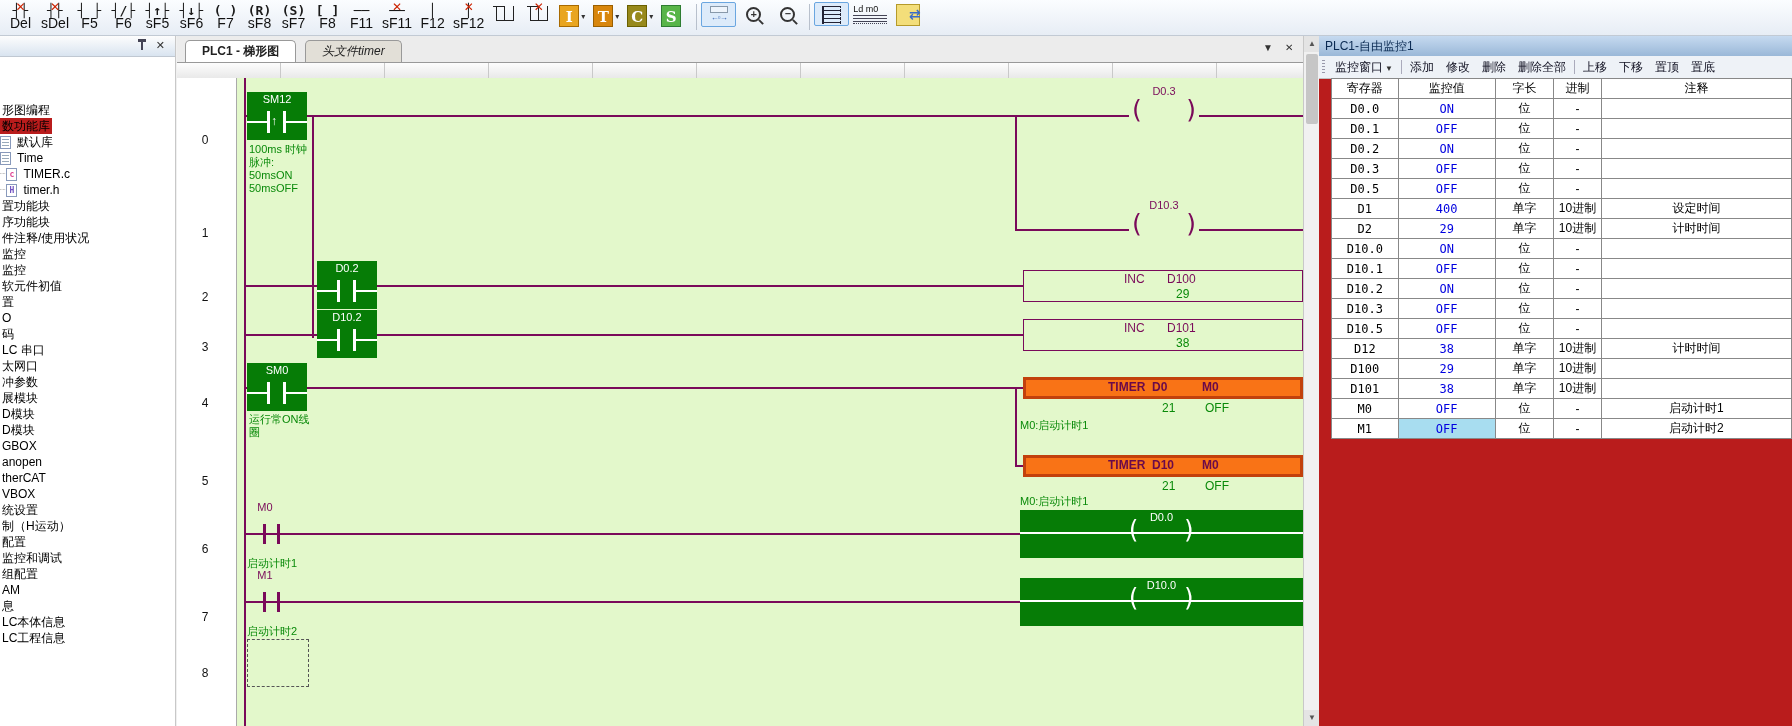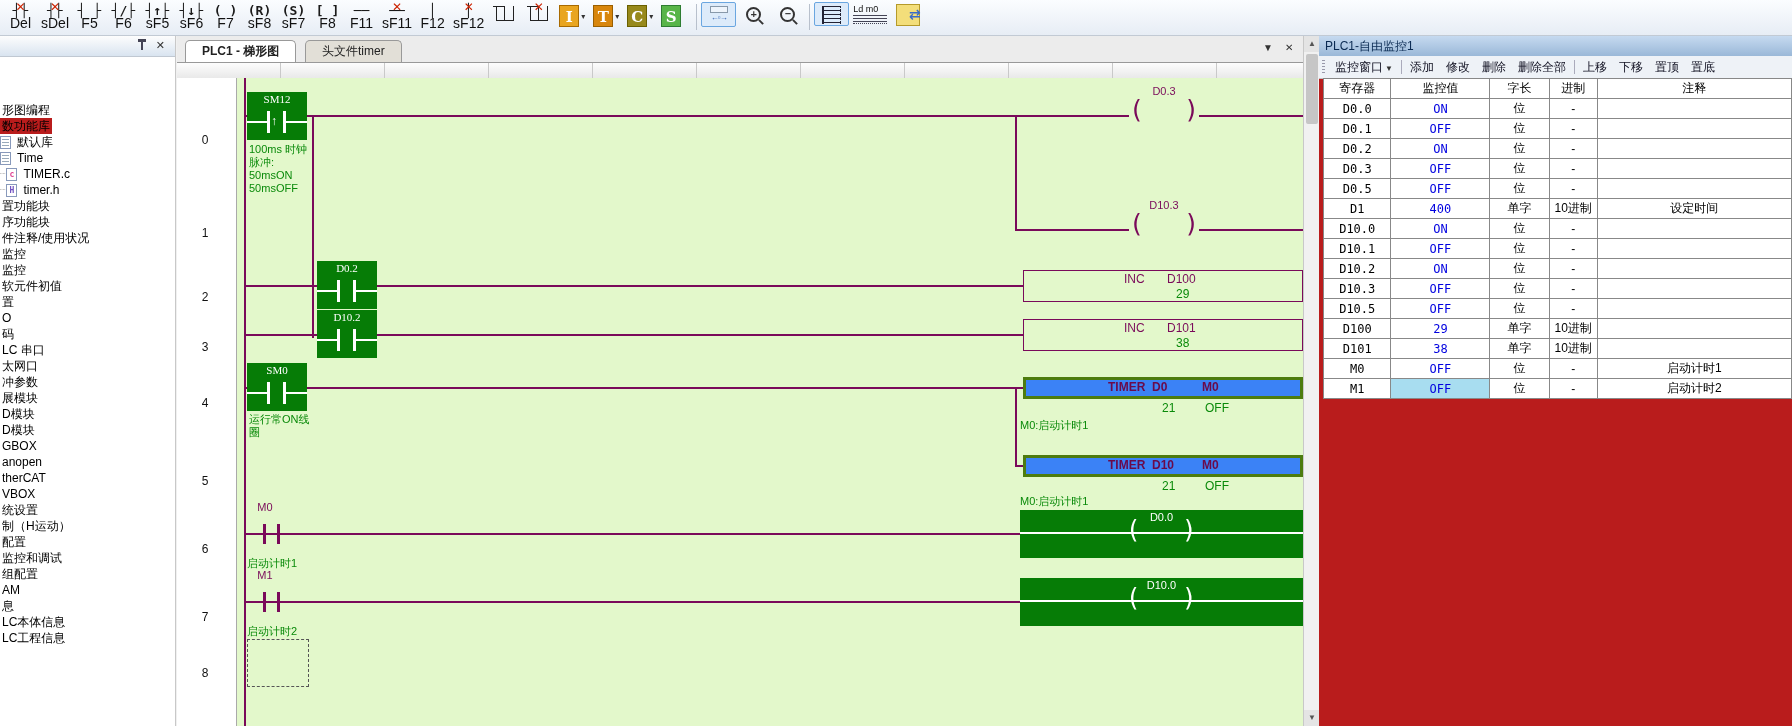--- a/index.html
+++ b/index.html
@@ -72,40 +72,40 @@
   #numcol{position:absolute;left:0;top:15px;width:59px;height:649px;background:#fff;border-right:1px solid #aaa;}
   .rnum{position:absolute;left:0;width:56px;text-align:center;font-size:12px;color:#111;}
   #field{position:absolute;left:60px;top:15px;width:1066px;height:649px;background:#e3f8cb;}
 
   .wire{position:absolute;height:2px;background:#7a0a5a;}
   .vwire{position:absolute;width:2px;background:#7a0a5a;}
   .llabel{position:absolute;font-size:11px;color:#7a0a5a;}
   .lcmt{position:absolute;font-size:11px;line-height:13px;color:#0a8a0a;white-space:nowrap;}
 
   .gcell{position:absolute;width:60px;height:48px;background:#067c06;}
-  .gcell .glab{position:absolute;left:0;top:1px;width:100%;text-align:center;font-size:11px;color:#fff;font-family:Liberation Serif, serif;}
+  .gcell .glab{position:absolute;left:0;top:1px;width:100%;text-align:center;font-size:11px;color:#fff;}
   .gcell .bar{position:absolute;top:19px;width:3px;height:22px;background:#fff;}
   .gcell .b1{left:20px;} .gcell .b2{left:36px;}
   .gcell .ws{position:absolute;top:29px;height:2px;background:#fff;}
   .gcell .wl{left:0;width:20px;} .gcell .wr{left:39px;width:21px;}
   .gcell .arr{position:absolute;left:24px;top:22px;font-size:12px;line-height:14px;color:#fff;font-weight:bold;}
 
   .pbar{position:absolute;width:3px;height:20px;background:#7a0a5a;}
 
   .coil{position:absolute;width:70px;}
   .coil .clab{display:block;width:100%;text-align:center;font-size:11px;color:#7a0a5a;height:16px;}
   .coil .cp{position:absolute;top:12px;font-family:"DejaVu Sans Mono",monospace;font-size:25px;line-height:26px;color:#7a0a5a;}
   .coil .cpl{left:0;} .coil .cpr{right:0;}
 
   .incbox{position:absolute;left:846px;width:280px;height:32px;border:1px solid #7a0a5a;box-sizing:border-box;}
   .incbox span{position:absolute;font-size:12px;color:#7a0a5a;}
   .incbox .iop{left:100px;top:1px;text-align:center;} .incbox .iarg{left:143px;top:1px;}
   .incbox .ival{left:152px;top:16px;color:#0a8a0a;}
 
-  .tbox{position:absolute;left:846px;width:280px;height:22px;background:#3b82f6;border:3px solid #4d7c0f;box-sizing:border-box;}
+  .tbox{position:absolute;left:846px;width:280px;height:22px;background:#f97316;border:3px solid #c2410c;box-sizing:border-box;}
   .tbox span{position:absolute;top:0;font-size:12px;color:#6a0a4a;font-weight:bold;}
   .tbox .top{left:82px;} .tbox .ta1{left:126px;} .tbox .ta2{left:176px;}
   .tval{position:absolute;font-size:12px;color:#0a8a0a;}
 
   .gcoil{position:absolute;left:843px;width:283px;height:48px;background:#067c06;}
   .gcoil .glab{position:absolute;left:0;top:1px;width:100%;text-align:center;font-size:11px;color:#fff;}
   .gcoil .gw{position:absolute;left:0;top:22px;width:100%;height:2px;background:#fff;}
   .gcoil .cp{position:absolute;top:7px;font-family:"DejaVu Sans Mono",monospace;font-size:24px;line-height:26px;color:#fff;}
   .gcoil .cpl{left:106px;} .gcoil .cpr{left:162px;}
 
@@ -119,21 +119,21 @@
   
   #rpanel{position:absolute;left:1319px;top:36px;width:473px;height:690px;background:#b91c1c;}
   #rptitle{position:absolute;left:0;top:0;width:473px;height:20px;
     background:linear-gradient(#c6daf0,#9ab8d8);color:#0a2a52;font-size:12px;line-height:20px;padding-left:6px;box-sizing:border-box;}
   #rptools{position:absolute;left:0;top:20px;width:473px;height:22px;background:#eef2f7;border-bottom:1px solid #c0c0c0;
     display:flex;align-items:center;font-size:12px;color:#112;}
   .grip{width:3px;height:14px;margin:0 4px 0 3px;background:repeating-linear-gradient(180deg,#99a 0 1px,transparent 1px 3px);}
   .rtb{padding:0 6px;white-space:nowrap;}
   .rsep{width:1px;height:14px;background:#aab;margin:0 2px;}
   .rarrow{font-size:8px;color:#333;margin-left:2px;}
-  #mtable{position:absolute;left:4px;top:42px;border-collapse:collapse;background:#fff;}
+  #mtable{position:absolute;left:12px;top:42px;border-collapse:collapse;background:#fff;}
   #mtable td,#mtable th{border:1px solid #888;height:20px;padding:0 2px;font-size:12px;font-weight:normal;
     text-align:center;box-sizing:border-box;overflow:hidden;white-space:nowrap;}
   #mtable th{background:#fff;color:#000;}
   .reg{font-family:"DejaVu Sans Mono",monospace;font-size:12px;}
   .val{font-family:"DejaVu Sans Mono",monospace;font-size:12px;font-weight:bold;color:#0000e0;}
   td.selcell{background:#a8ddf0;}
 </style>
 </head>
 <body>
 
@@ -364,21 +364,21 @@
           <span class="tt">LC本体信息</span>
         </div>
         <div class="titem2">
           <span class="tt">LC工程信息</span>
         </div>
       </div>
   </div>
 
   <div id="tabbar">
     <div class="tab active" style="left:8px;"><span>PLC1 - 梯形图</span></div>
-    <div class="tab" style="left:128px;"><span>头文件timer</span></div>
+    <div class="tab" style="left:128px;font-style:italic;"><span>头文件timer</span></div>
     <span class="tabctl" style="left:1086px;">▼</span>
     <span class="tabctl" style="left:1108px;">✕</span>
   </div>
 
   <div id="canvas">
     <div id="ruler"></div>
     <div id="numcol">
         <div class="rnum" style="top: 55px;">0</div>
         <div class="rnum" style="top: 148px;">1</div>
         <div class="rnum" style="top: 212px;">2</div>
@@ -597,20 +597,27 @@
             <td></td>
           </tr>
           <tr>
             <td class="reg">D1</td>
             <td class="val">400</td>
             <td>单字</td>
             <td>10进制</td>
             <td>设定时间</td>
           </tr>
           <tr>
+            <td class="reg">D2</td>
+            <td class="val">29</td>
+            <td>单字</td>
+            <td>10进制</td>
+            <td>计时时间</td>
+          </tr>
+          <tr>
             <td class="reg">D10.0</td>
             <td class="val">ON</td>
             <td>位</td>
             <td>-</td>
             <td></td>
           </tr>
           <tr>
             <td class="reg">D10.1</td>
             <td class="val">OFF</td>
             <td>位</td>
@@ -630,20 +637,27 @@
             <td>位</td>
             <td>-</td>
             <td></td>
           </tr>
           <tr>
             <td class="reg">D10.5</td>
             <td class="val">OFF</td>
             <td>位</td>
             <td>-</td>
             <td></td>
+          </tr>
+          <tr>
+            <td class="reg">D12</td>
+            <td class="val">38</td>
+            <td>单字</td>
+            <td>10进制</td>
+            <td>计时时间</td>
           </tr>
           <tr>
             <td class="reg">D100</td>
             <td class="val">29</td>
             <td>单字</td>
             <td>10进制</td>
             <td></td>
           </tr>
           <tr>
             <td class="reg">D101</td>

